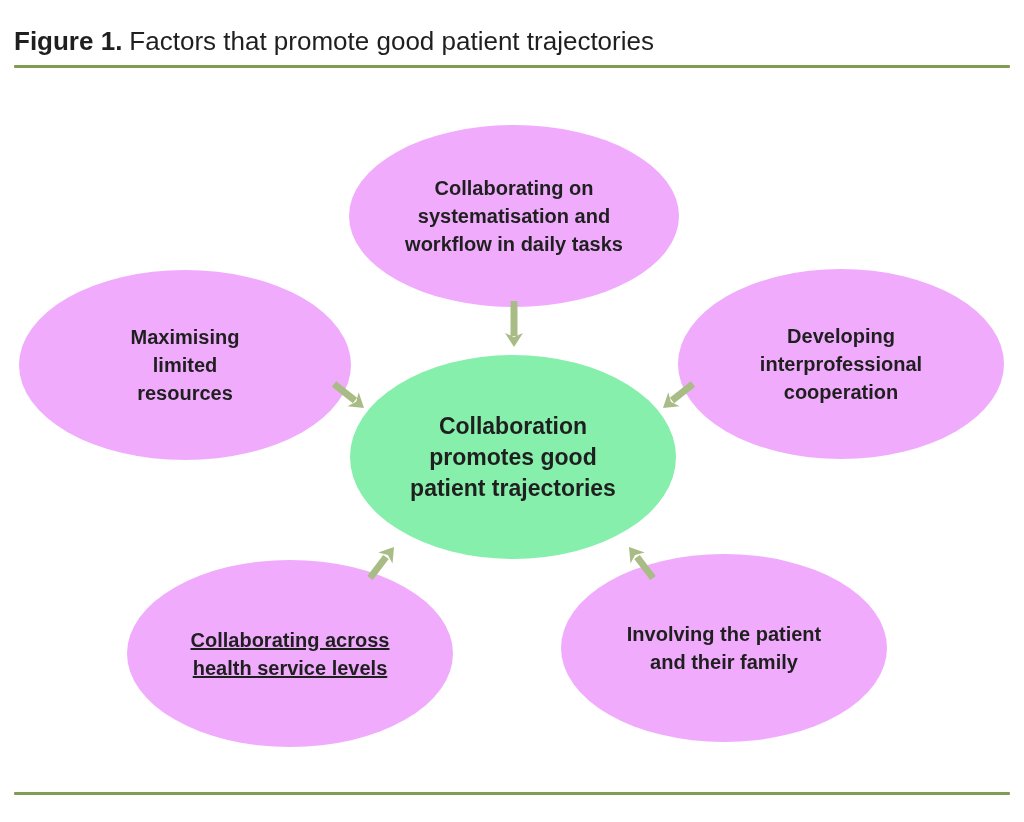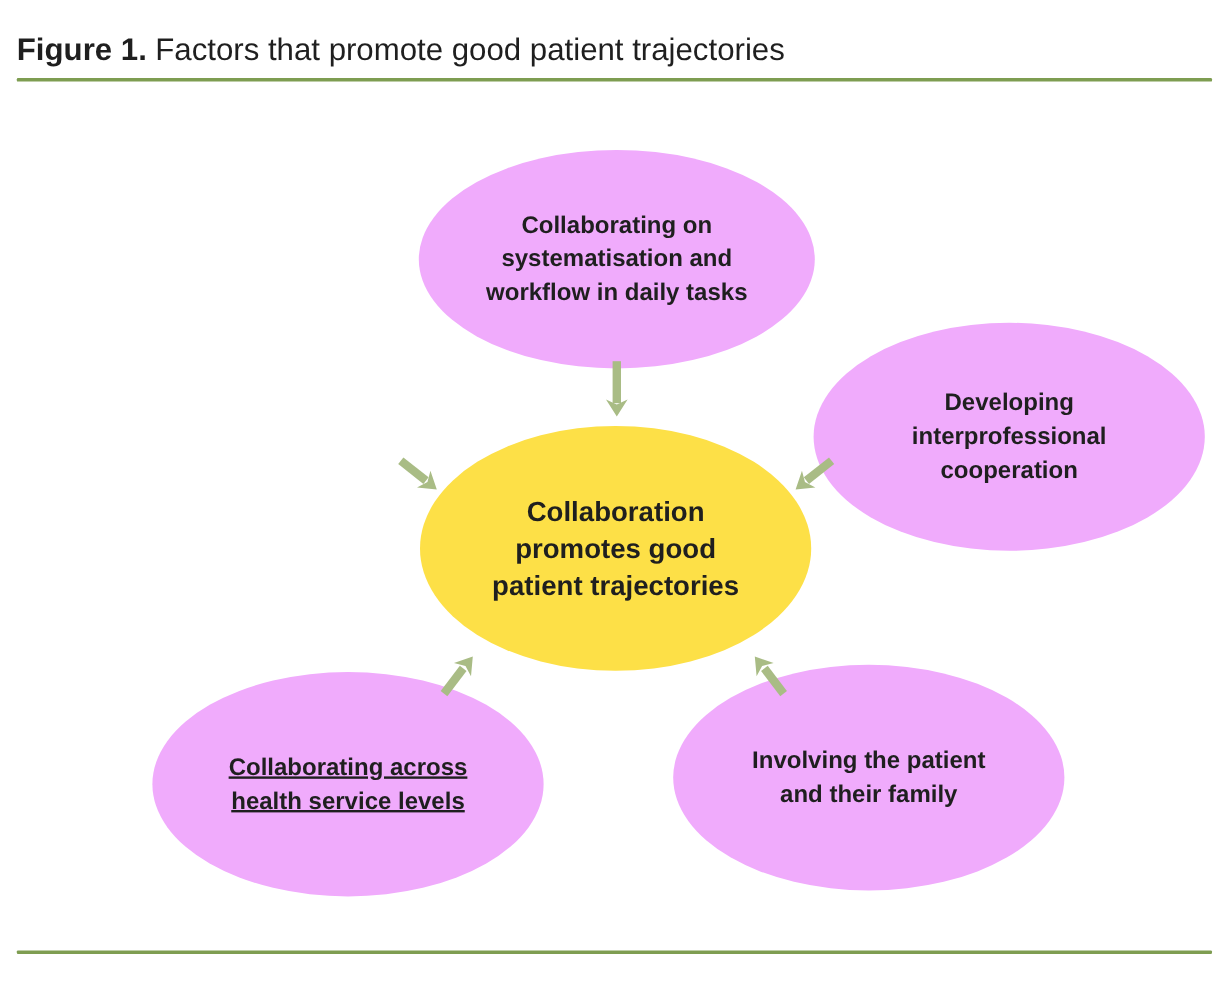--- a/index.html
+++ b/index.html
@@ -45,21 +45,21 @@
     color: #1f1f1f;
     font-weight: bold;
     white-space: pre-line;
   }
   .ellipse.light {
     background: #f0abfc;
     font-size: 20px;
     line-height: 28px;
   }
   .ellipse.dark {
-    background: #fde047;
+    background: #86efac;
     font-size: 23px;
     line-height: 31px;
   }
   .e-top          { left: 349px; top: 125px; width: 330px; height: 182px; }
   .e-left         { left: 19px;  top: 270px; width: 332px; height: 190px; }
   .e-right        { left: 678px; top: 269px; width: 326px; height: 190px; }
   .e-center       { left: 350px; top: 355px; width: 326px; height: 204px; }
   .e-bottom-left  { left: 127px; top: 560px; width: 326px; height: 187px; text-decoration: underline; }
   .e-bottom-right { left: 561px; top: 554px; width: 326px; height: 188px; }
 
@@ -83,20 +83,25 @@
   </div>
 
   <div class="rule rule-top"></div>
 
   <div class="ellipse light e-top">
     <span>Collaborating on
 systematisation and
 workflow in daily tasks</span>
   </div>
 
+  <div class="ellipse light e-left">
+    <span>Maximising
+limited
+resources</span>
+  </div>
 
   <div class="ellipse light e-right">
     <span>Developing
 interprofessional
 cooperation</span>
   </div>
 
   <div class="ellipse light e-bottom-left">
     <span>Collaborating across
 health service levels</span>

